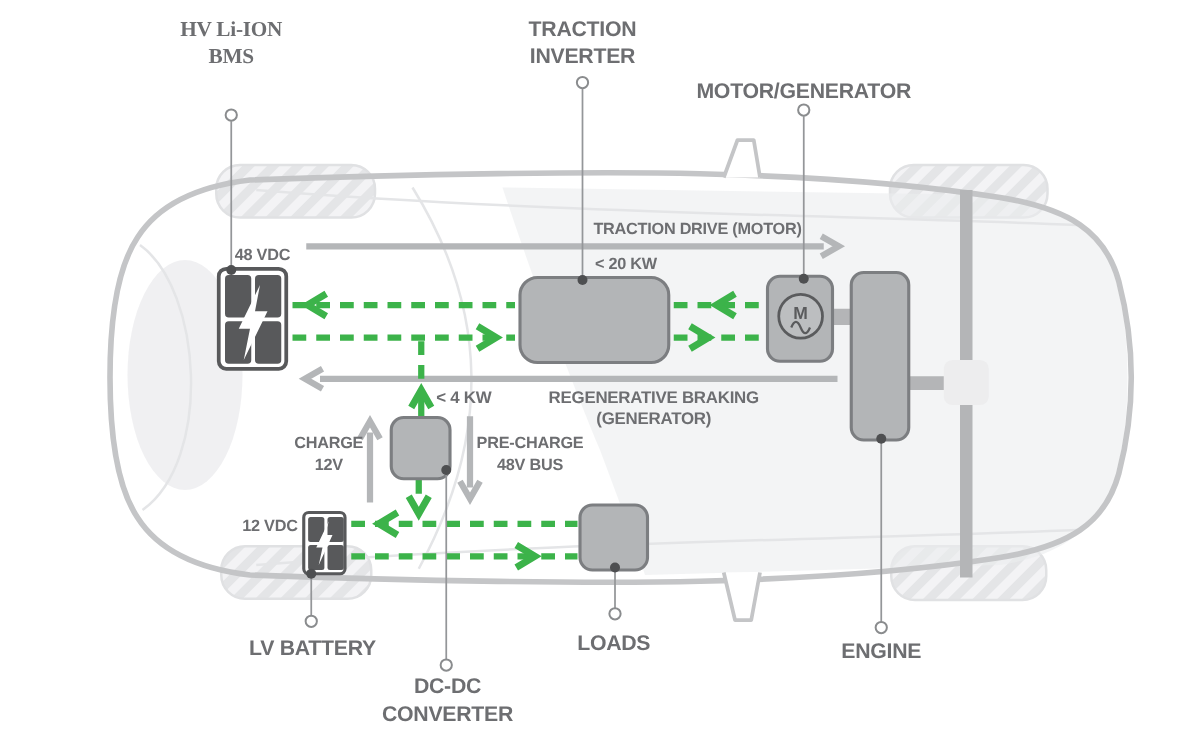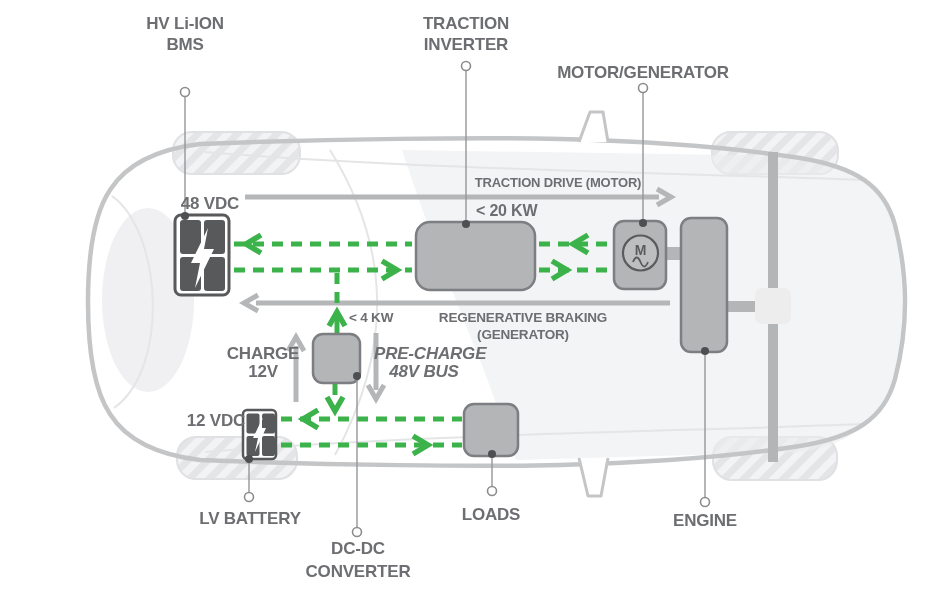--- a/index.html
+++ b/index.html
@@ -7,21 +7,21 @@
     position:relative;width:944px;height:597px;background:#ffffff;overflow:hidden;
     font-family:"Liberation Sans","DejaVu Sans",sans-serif;
   }
   #stage svg{position:absolute;left:0;top:0;}
   .lbl{
     position:absolute;color:#6d6e71;font-weight:bold;text-align:center;
     font-size:17px;line-height:21px;letter-spacing:-0.2px;white-space:nowrap;
   }
   .ann{
     position:absolute;color:#6d6e71;font-weight:bold;text-align:center;
-    font-size:17px;line-height:17px;letter-spacing:-0.2px;white-space:nowrap;
+    font-size:13px;line-height:17px;letter-spacing:-0.2px;white-space:nowrap;
   }
   .left{text-align:left;}
 </style>
 </head>
 <body>
 
 <div id="stage">
 
 <svg width="944" height="597" viewBox="0 0 944 597">
   <defs>
@@ -151,21 +151,21 @@
     <circle cx="185" cy="92" r="4.5"></circle>
     <circle cx="466" cy="66" r="4.5"></circle>
     <circle cx="643" cy="88" r="4.5"></circle>
     <circle cx="249" cy="497" r="4.5"></circle>
     <circle cx="357" cy="532" r="4.5"></circle>
     <circle cx="492" cy="491" r="4.5"></circle>
     <circle cx="705" cy="502" r="4.5"></circle>
   </g>
 </svg>
 
-<div class="lbl" style="left:100px;top:13px;width:170px;">
+<div class="lbl" style="left:100px;top:13px;width:170px;font-family:Liberation Serif, serif;">
   <div>HV Li-ION</div>
   <div>BMS</div>
 </div>
 <div class="lbl" style="left:391px;top:13px;width:150px;">
   <div>TRACTION</div>
   <div>INVERTER</div>
 </div>
 <div class="lbl" style="left:553px;top:62px;width:180px;">
   <div>MOTOR/GENERATOR</div>
 </div>
@@ -178,29 +178,29 @@
 </div>
 <div class="lbl" style="left:416px;top:503px;width:150px;line-height:23px;">
   <div>LOADS</div>
 </div>
 <div class="lbl" style="left:655px;top:510px;width:100px;">
   <div>ENGINE</div>
 </div>
 
 <div class="ann" style="left:170px;top:195px;width:80px;">48 VDC</div>
 <div class="ann" style="left:176px;top:412px;width:80px;">12 VDC</div>
-<div class="ann left" style="left:476px;top:202px;width:90px;font-size:16px;">&lt; 20 KW</div>
+<div class="ann left" style="left:476px;top:202px;width:90px;font-size:13px;">&lt; 20 KW</div>
 <div class="ann left" style="left:349px;top:309px;width:80px;font-size:13.5px;">&lt; 4 KW</div>
 <div class="ann" style="left:458px;top:174px;width:200px;font-size:13px;">TRACTION DRIVE (MOTOR)</div>
 <div class="ann" style="left:423px;top:309px;width:200px;font-size:13.5px;">
   <div>REGENERATIVE BRAKING</div>
   <div>(GENERATOR)</div>
 </div>
 <div class="ann" style="left:223px;top:345px;width:80px;line-height:18px;">
   <div>CHARGE</div>
   <div>12V</div>
 </div>
-<div class="ann" style="left:374px;top:345px;width:100px;line-height:18px;font-style:italic;">
+<div class="ann" style="left:374px;top:345px;width:100px;line-height:18px;">
   <div>PRE-CHARGE</div>
   <div>48V BUS</div>
 </div>
 
 </div>
 
 </body></html>

